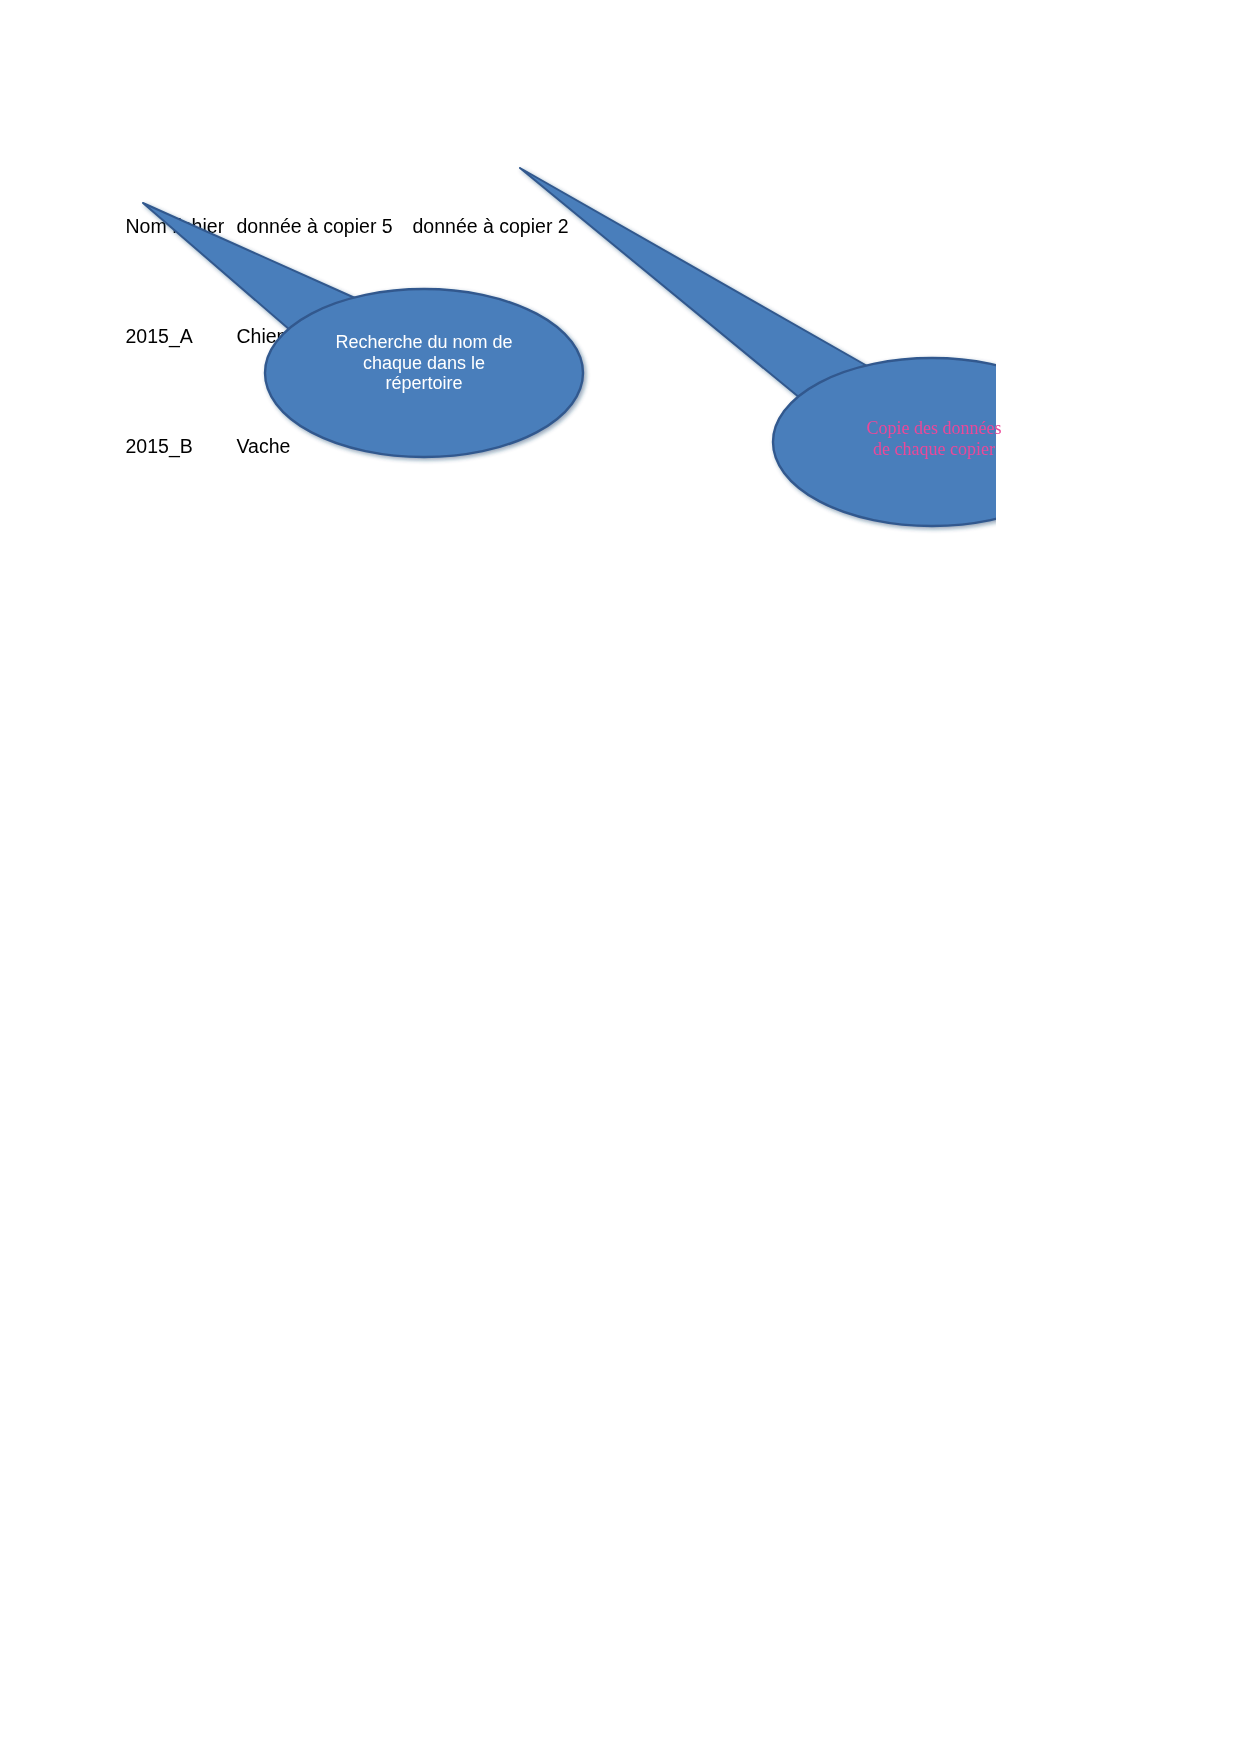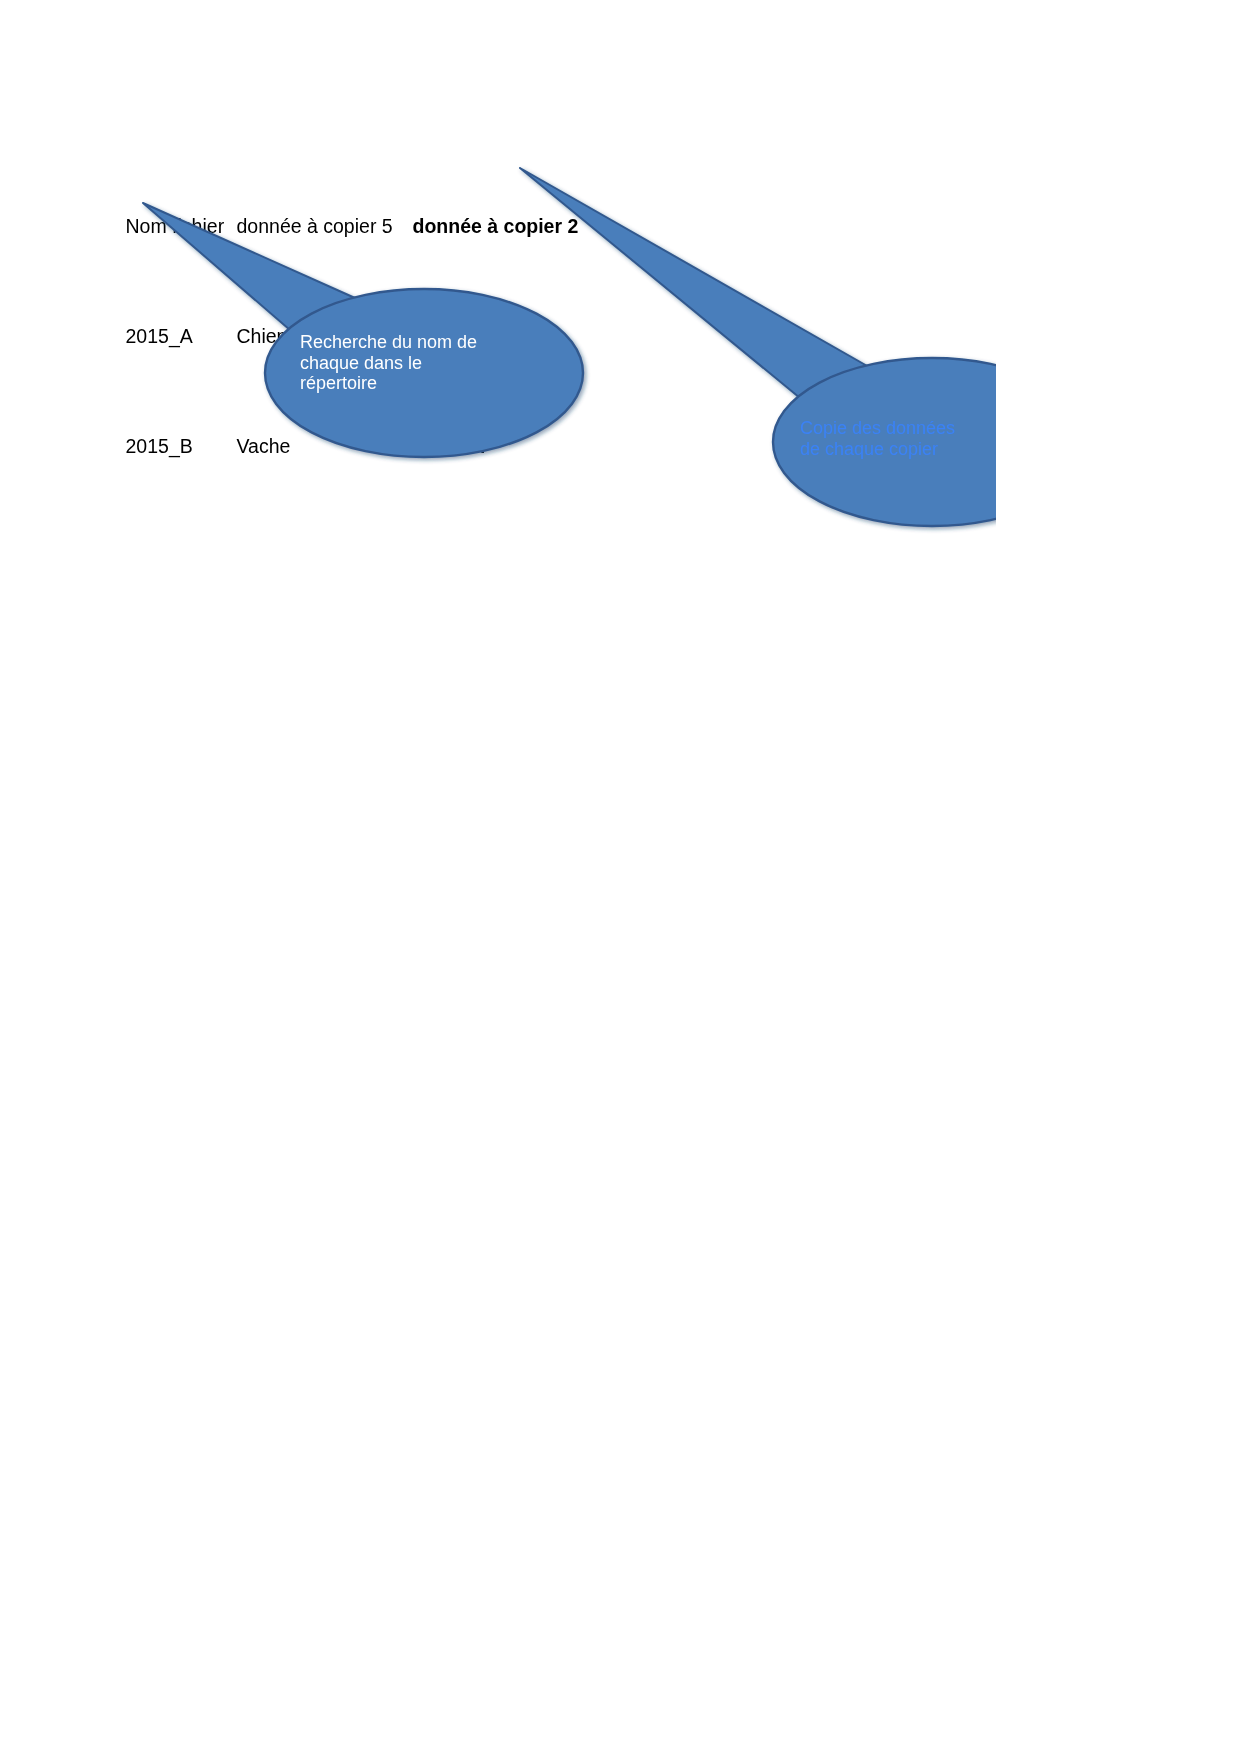--- a/index.html
+++ b/index.html
@@ -39,36 +39,36 @@
   #data-table .row {
     display: block;
     height: 27.5px;
   }
   #data-table .cell {
     display: inline-block;
     vertical-align: top;
   }
   #data-table .c0 { width: 111px; }
   #data-table .c1 { width: 176px; }
-  #data-table .c2 { width: 220px; font-weight: bold; }
+  #data-table .c2 { width: 220px; }
 
   
   #callout-layer {
     position: absolute;
     left: 0;
     top: 0;
     width: 1241px;
     height: 1754px;
     pointer-events: none;
   }
   #callout-layer .hit { pointer-events: auto; }
 
   .callout-text {
     position: absolute;
-    text-align: left;
+    text-align: center;
     color: #ffffff;
     font-size: 18px;
     line-height: 20.5px;
     font-family: "Liberation Sans", sans-serif;
   }
 
   #callout-1-text {
     left: 300px;
     top: 332px;
     width: 248px;
@@ -139,18 +139,18 @@
   </svg>
 
   <div id="clip-right"></div>
 
   <div id="callout-1-text" class="callout-text" style="color: rgb(255, 255, 255);">
     <div>Recherche du nom de</div>
     <div>chaque dans le</div>
     <div>répertoire</div>
   </div>
 
-  <div id="callout-2-text" class="callout-text" style="color: #3b82f6;">
+  <div id="callout-2-text" class="callout-text" style="color: #ec4899; font-family: Liberation Serif, serif;">
     <div>Copie des données</div>
     <div>de chaque copier</div>
   </div>
 
 </div>
 
 </body></html>

